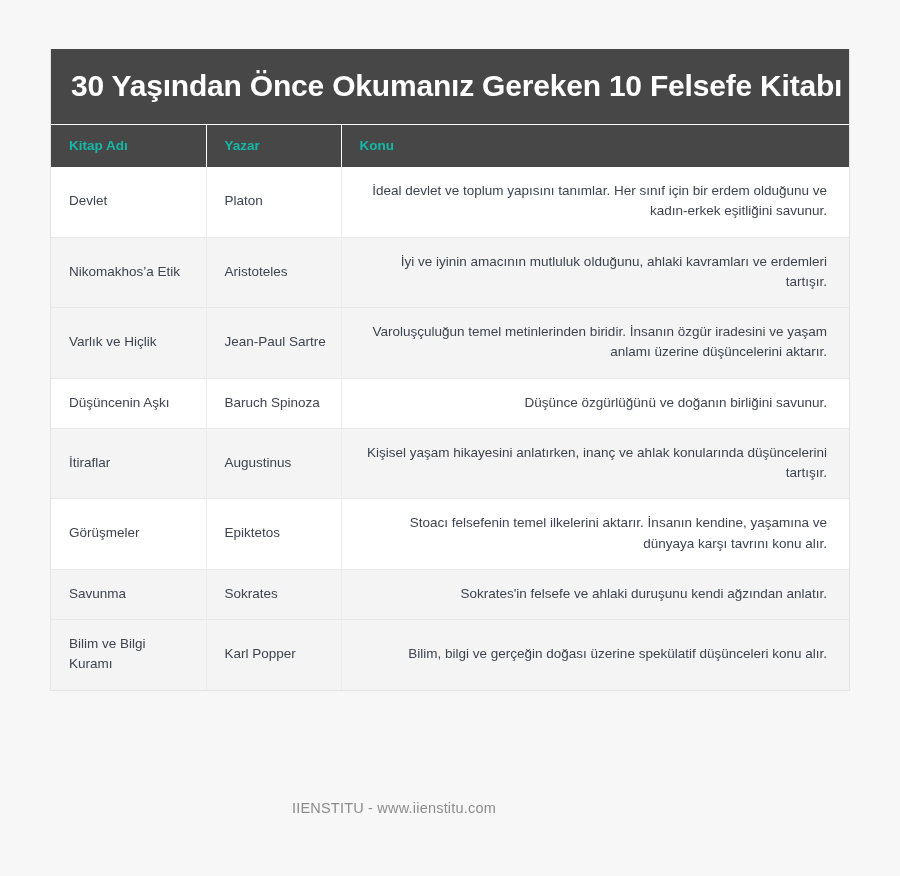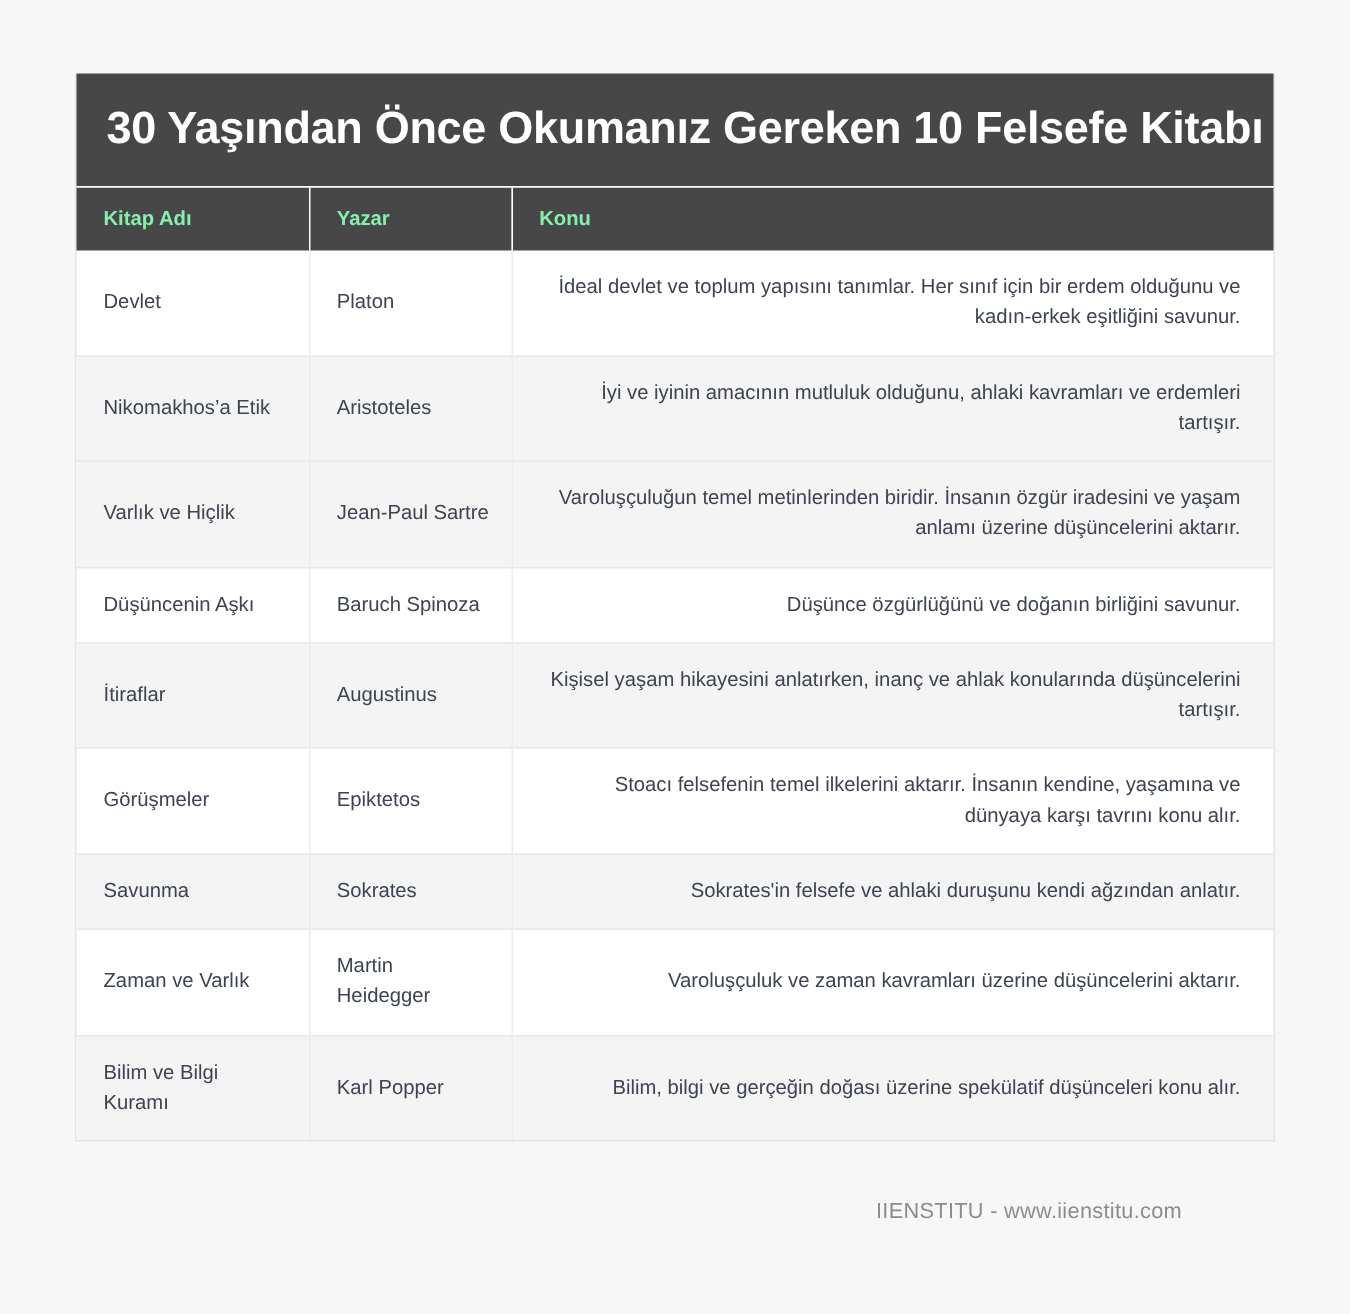--- a/index.html
+++ b/index.html
@@ -55,21 +55,21 @@
     border-collapse: collapse;
     table-layout: fixed;
     font-size: 13.5px;
   }
   table.philo col.c-book  { width: 155px; }
   table.philo col.c-author{ width: 135px; }
   table.philo col.c-topic { width: auto; }
 
   table.philo thead th {
     background: #474747;
-    color: #86efac;
+    color: #14b8a6;
     font-size: 13.5px;
     font-weight: bold;
     text-align: left;
     padding: 13px 14px 14px 18px;
     border-top: 1px solid #ffffff;
     border-left: 1px solid #ffffff;
     vertical-align: middle;
     box-sizing: border-box;
   }
   table.philo thead th:first-child {
@@ -102,21 +102,21 @@
     padding-right: 22px;
     text-align: right;
   }
 
   
   .footer {
     position: absolute;
     left: 0;
     top: 800px;
     width: 788px;
-    text-align: right;
+    text-align: center;
     color: #8c8c8c;
     font-size: 14.5px;
     letter-spacing: 0.2px;
   }
 </style>
 </head>
 <body>
 
 <div class="page">
 
@@ -168,25 +168,20 @@
           <tr>
             <td class="cell-book">Görüşmeler</td>
             <td class="cell-author">Epiktetos</td>
             <td class="cell-topic">Stoacı felsefenin temel ilkelerini aktarır. İnsanın kendine, yaşamına ve dünyaya karşı tavrını konu alır.</td>
           </tr>
           <tr class="stripe">
             <td class="cell-book">Savunma</td>
             <td class="cell-author">Sokrates</td>
             <td class="cell-topic">Sokrates'in felsefe ve ahlaki duruşunu kendi ağzından anlatır.</td>
           </tr>
-          <tr>
-            <td class="cell-book">Zaman ve Varlık</td>
-            <td class="cell-author">Martin Heidegger</td>
-            <td class="cell-topic">Varoluşçuluk ve zaman kavramları üzerine düşüncelerini aktarır.</td>
-          </tr>
           <tr class="stripe">
             <td class="cell-book">Bilim ve Bilgi Kuramı</td>
             <td class="cell-author">Karl Popper</td>
             <td class="cell-topic">Bilim, bilgi ve gerçeğin doğası üzerine spekülatif düşünceleri konu alır.</td>
           </tr>
         </tbody>
     </table>
 
   </div>
 

